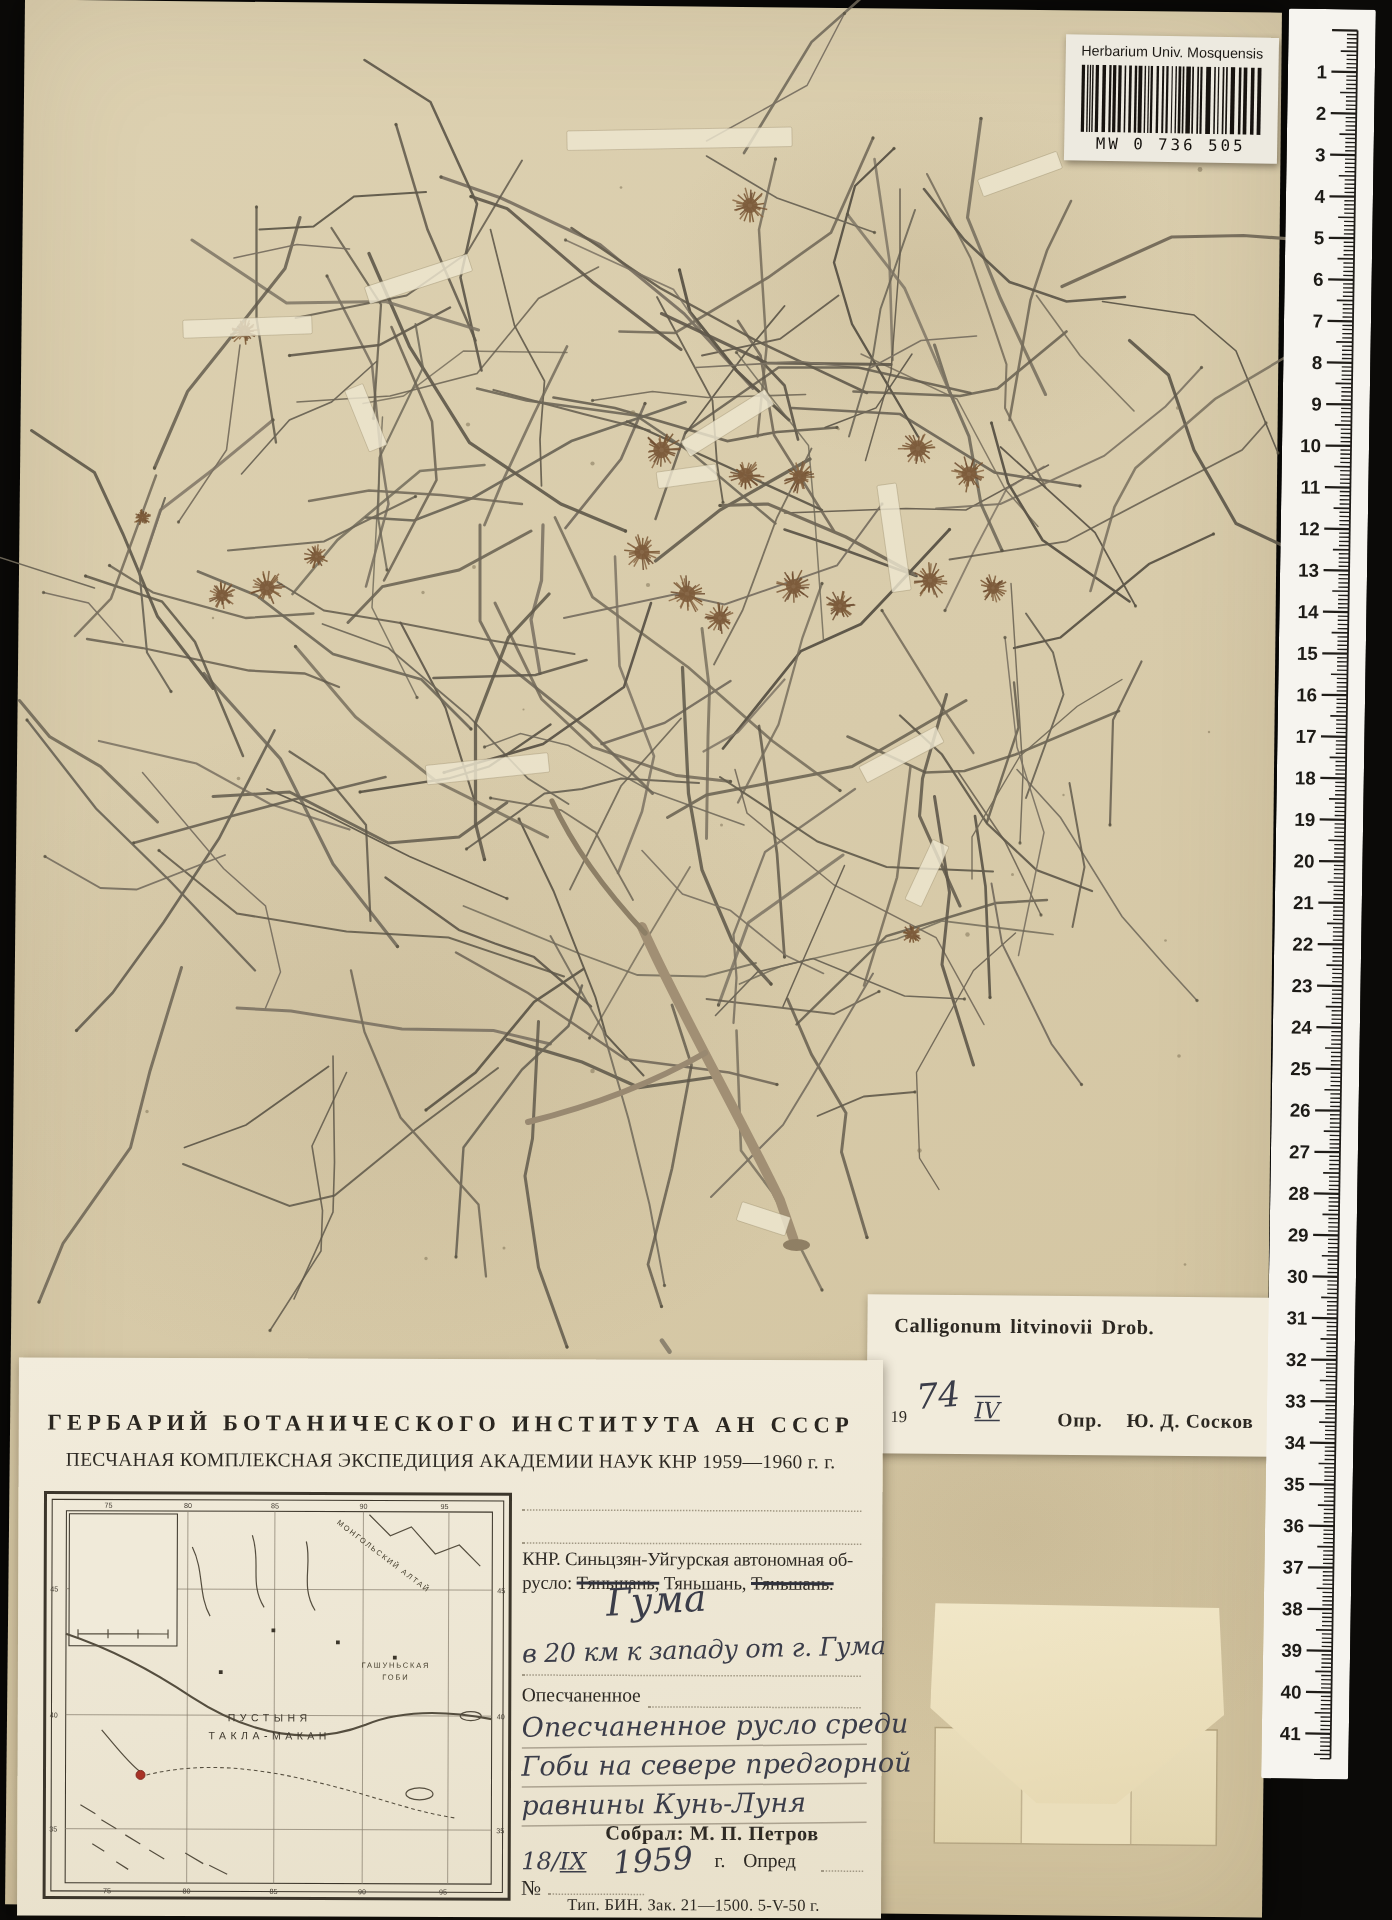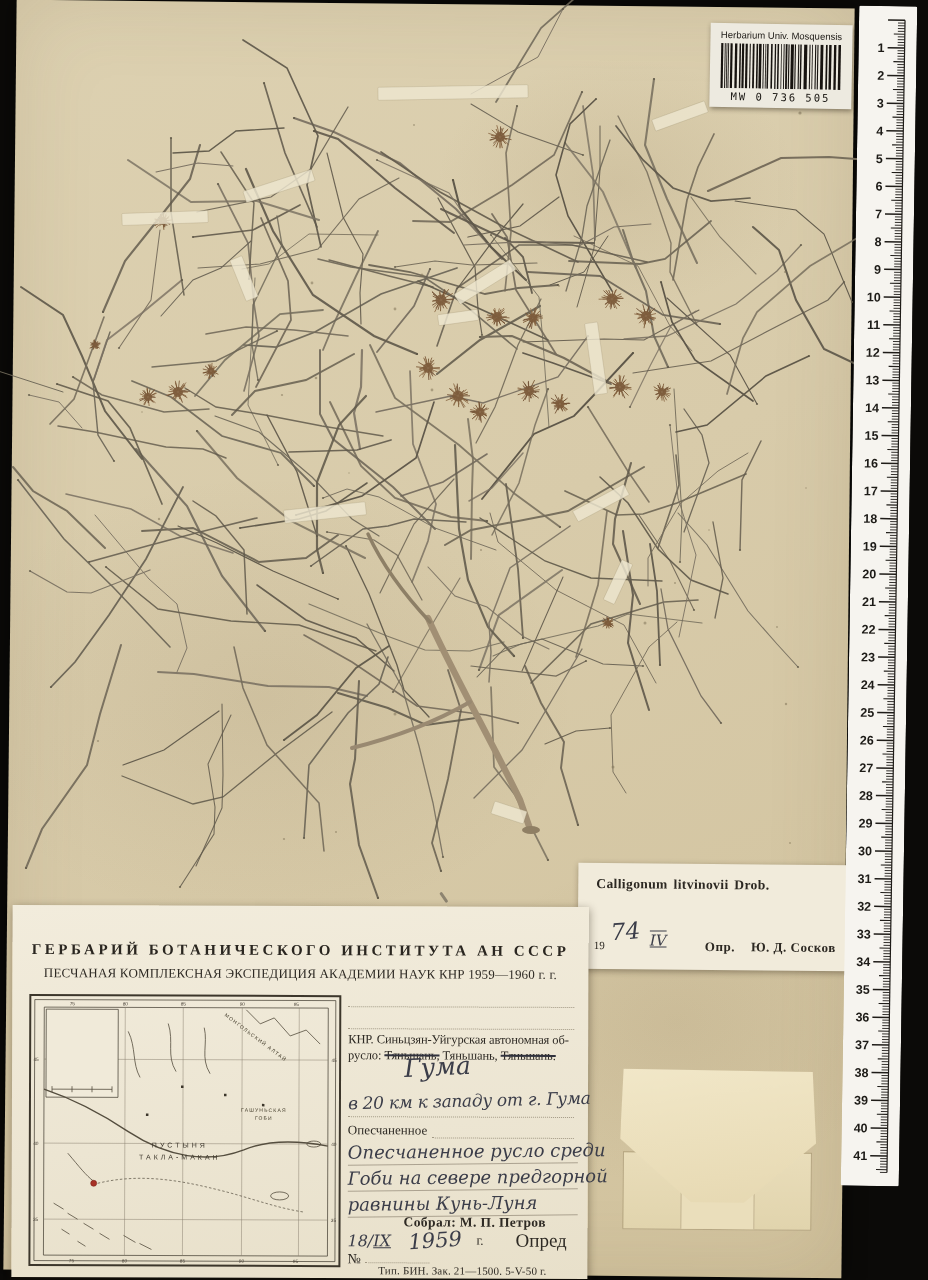--- a/index.html
+++ b/index.html
@@ -84,21 +84,21 @@
   .hab{position:absolute;left:0;right:0;font-size:18px;white-space:nowrap;
     border-bottom:1px solid rgba(120,110,92,.55);padding-bottom:2px;transform:rotate(-.8deg);}
   .hab1{top:234px}.hab2{top:260px}.hab3{top:286px}
   .collector{position:absolute;top:308px;left:56px;font-size:13.5px;font-weight:700;
     letter-spacing:.4px;}
   .date-row{position:absolute;top:322px;left:0;right:2px;display:flex;align-items:center;gap:12px;}
   .dm{font-size:16px;}
   .und{text-decoration:underline;}
   .yr{font-size:21px;margin-left:6px;transform:rotate(-4deg);display:inline-block;}
   .ys{font-size:13px;margin-left:2px;}
-  .opred{font-size:19px;margin-left:20px;}
+  .opred{font-size:13px;margin-left:0;}
   .dotline{flex:1;border-bottom:1px dotted #a19884;height:12px;margin-left:5px;}
   .dotline.short{flex:none;width:64px;}
   .num-row{position:absolute;top:344px;left:0;right:40px;display:flex;align-items:baseline;
     font-size:14px;}
   .imprint{position:absolute;top:358px;left:0;right:0;text-align:center;font-size:11px;
     letter-spacing:.2px;}
 
   
   .envelope{position:absolute;left:620px;top:1068px;width:196px;height:162px;transform:rotate(.5deg);}
   .env-body{position:absolute;left:3px;right:4px;top:52%;bottom:0;

